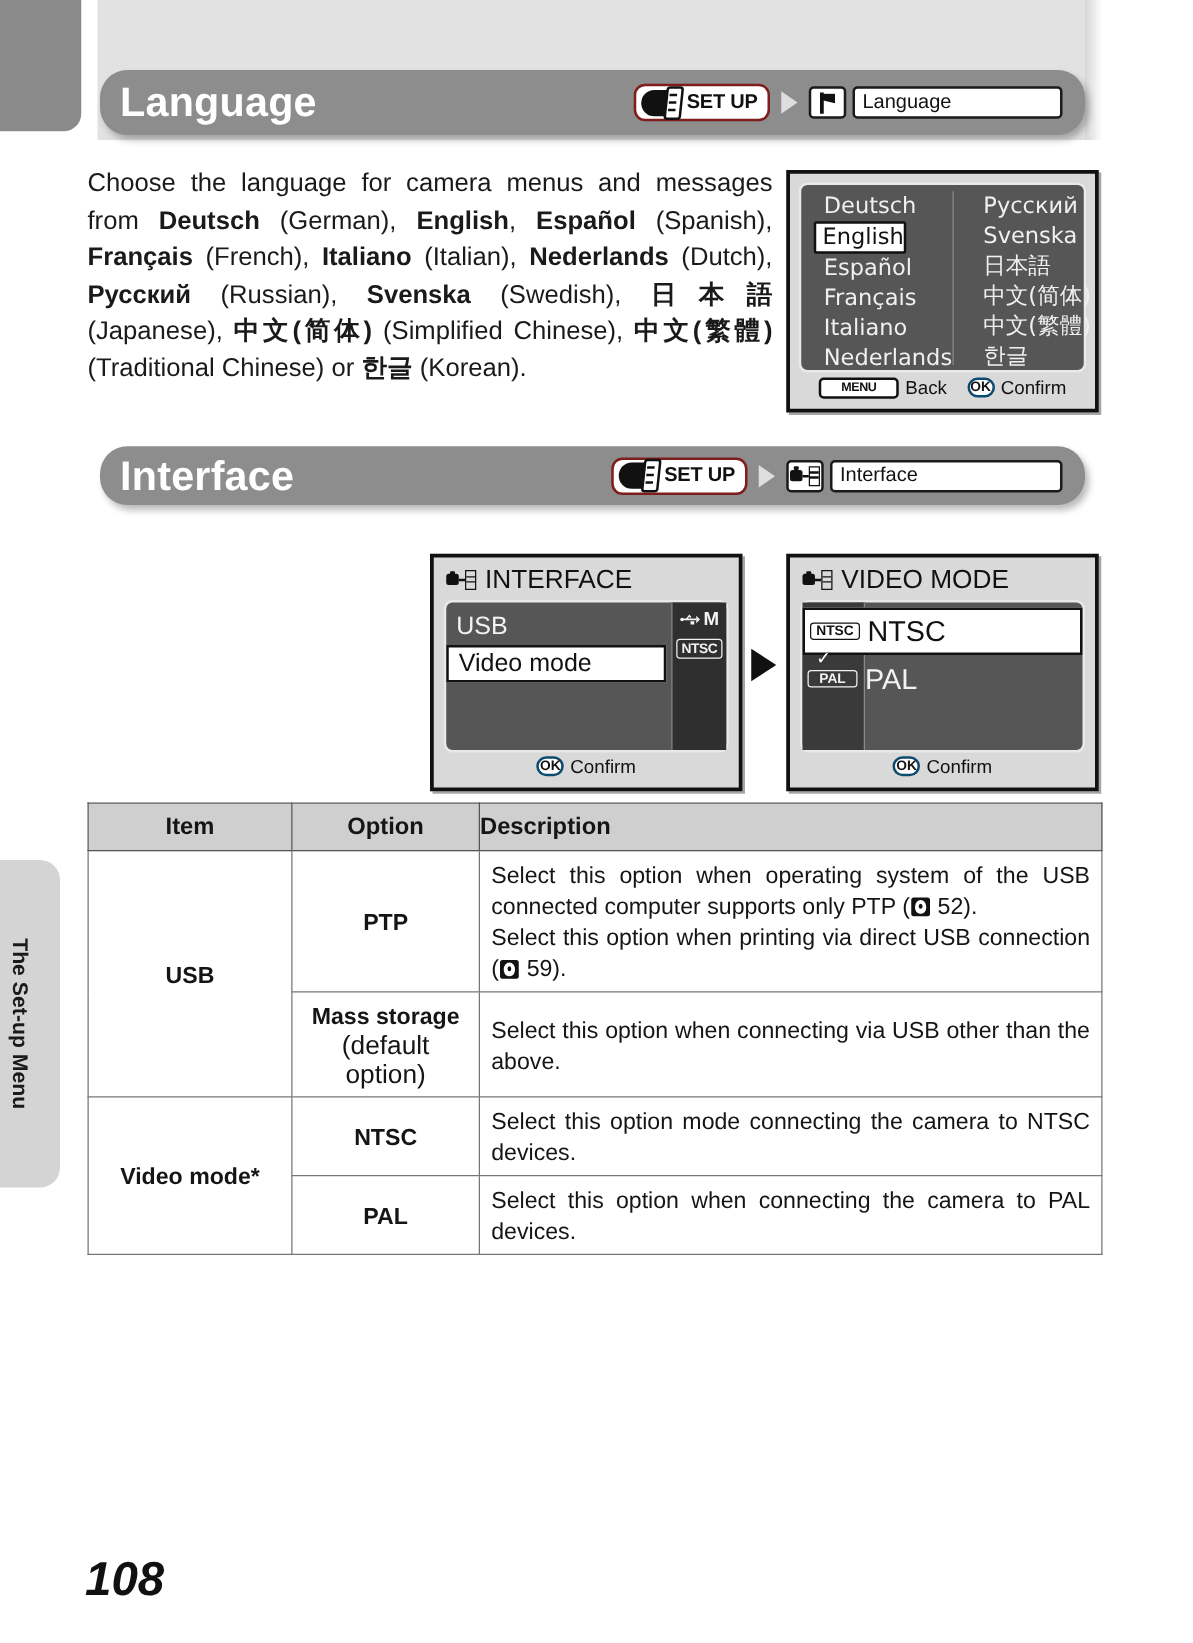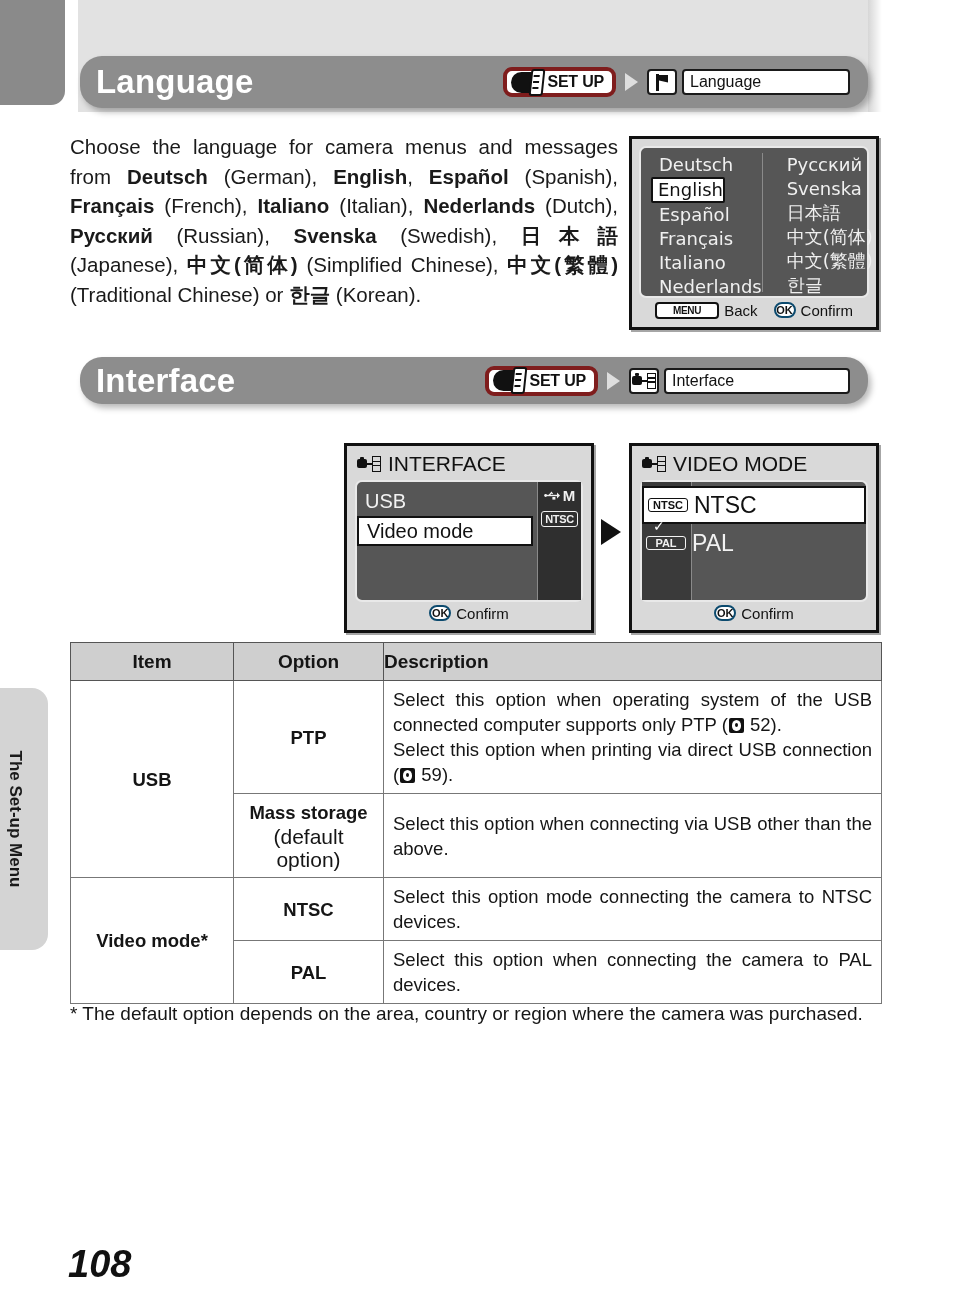--- a/index.html
+++ b/index.html
@@ -35,21 +35,21 @@
     color: #ffffff; font-size: 33px; font-weight: bold;
     letter-spacing: .2px; margin-left: 16px; white-space: nowrap;
   }
   #lang-bar  { left: 80px; top: 56px;  width: 788px; height: 52px; }
   #iface-bar { left: 80px; top: 357px; width: 788px; height: 47px; }
 
   
   .crumb { display: flex; align-items: center; margin-left: auto; margin-right: 18px; }
   .setup-badge {
     position: relative; display: flex; align-items: center;
-    background: #ffffff; border: 4px solid #7f1d1d; border-radius: 9px;
+    background: #ffffff; border: 2px solid #7f1d1d; border-radius: 9px;
     height: 30px; padding: 0 8px 0 4px;
   }
   .dial {
     width: 34px; height: 21px; position: relative; margin-right: 2px;
   }
   .dial .knob {
     position: absolute; left: 0; top: 0; width: 22px; height: 21px;
     background: #111; border-radius: 11px 2px 2px 11px;
   }
   .dial .ridges {
@@ -442,18 +442,15 @@
           <td class="c-option">NTSC</td>
           <td class="c-desc">Select this option mode connecting the camera to NTSC devices.</td>
         </tr>
         <tr>
           <td class="c-option">PAL</td>
           <td class="c-desc">Select this option when connecting the camera to PAL devices.</td>
         </tr>
       </tbody>
   </table>
 
-  <div class="footnote">
-    <span class="ind">* The default option depends on the area, country or region where the camera was purchased.</span>
-  </div>
 
   <div class="page-number">108</div>
 </div>
 
 </body></html>

